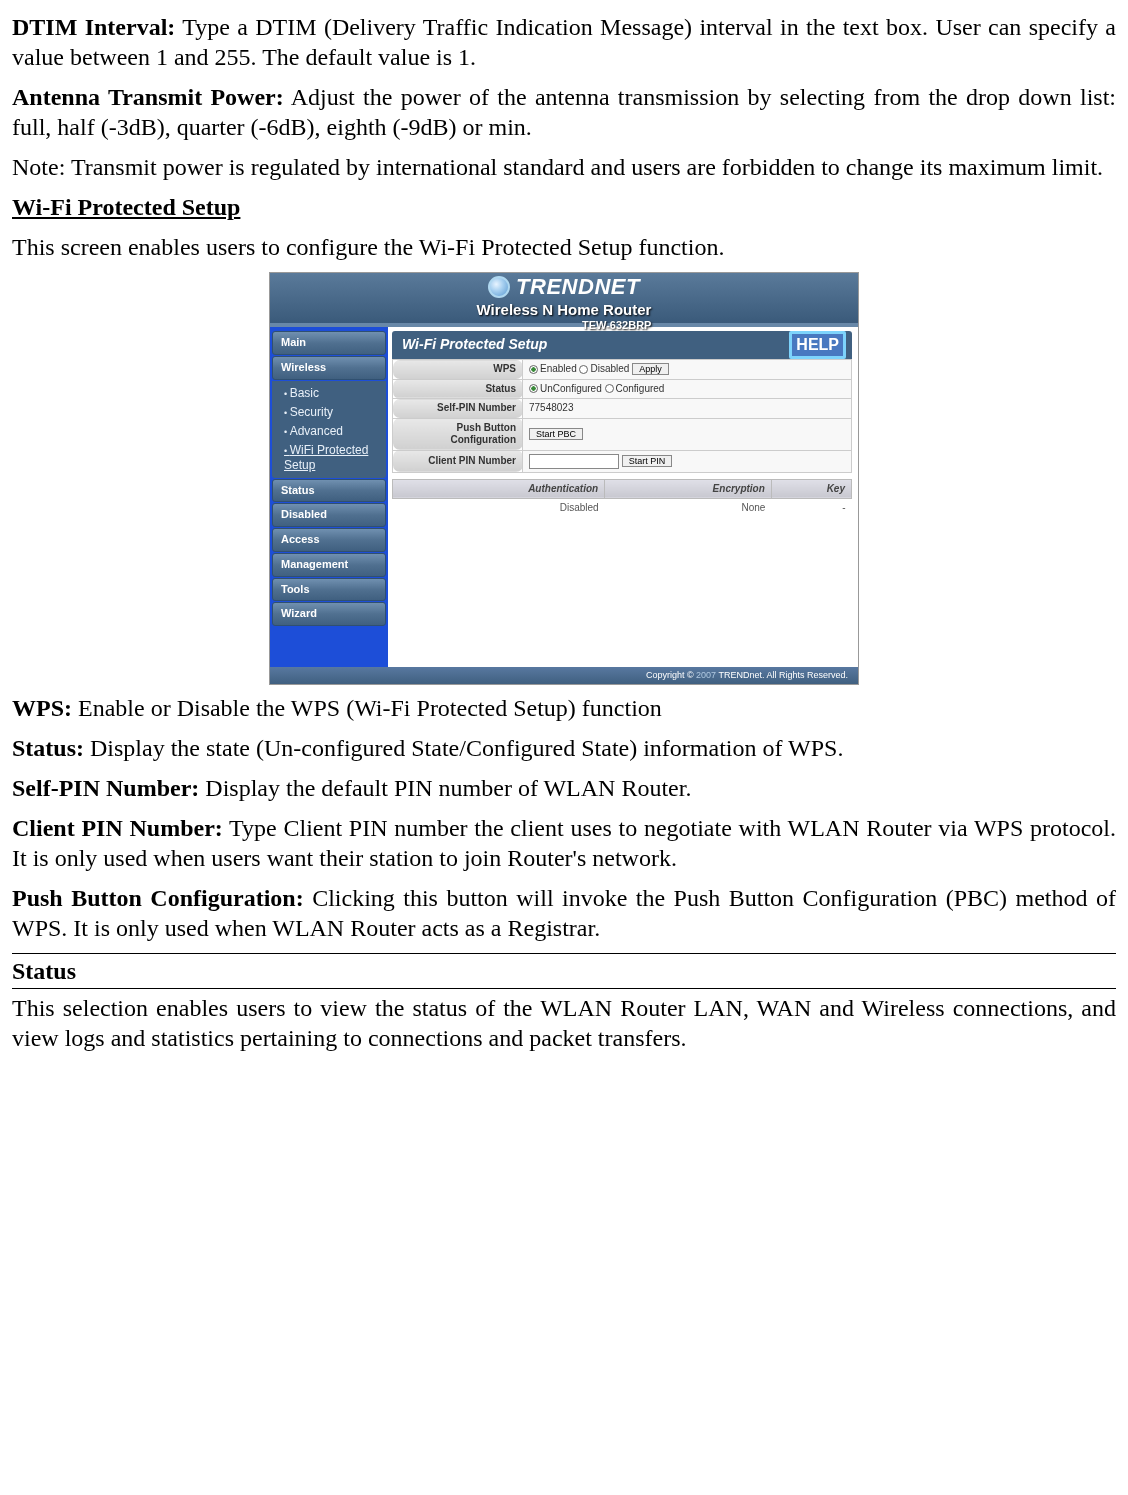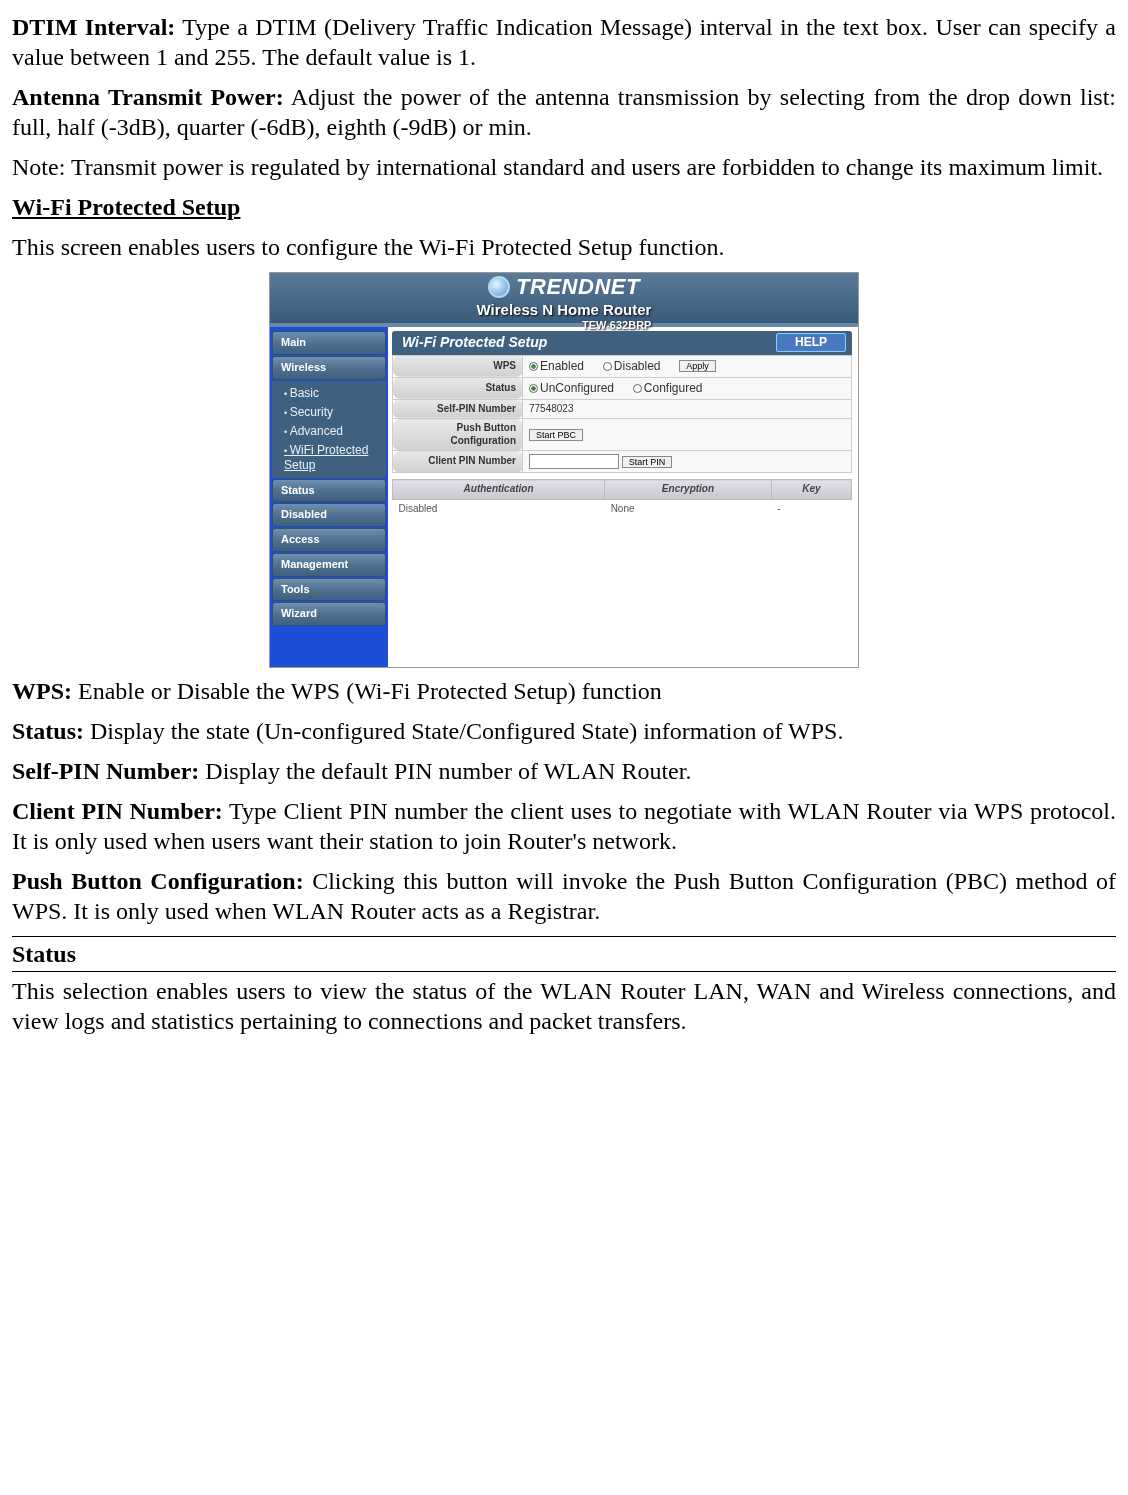--- a/index.html
+++ b/index.html
@@ -88,51 +88,51 @@
       padding: 2px 0 2px 10px;
       cursor: pointer;
     }
     .nav-sub-item::before { content: "• "; font-size: 9px; }
     .nav-sub-item.active { text-decoration: underline; }
     .content { flex: 1; padding: 4px 6px 0 4px; }
     .wps-title-row { display: flex; justify-content: space-between; align-items: center; background: #406080; border-radius: 3px 3px 0 0; }
     .wps-title { color: #fff; font-size: 14px; font-weight: bold; padding: 3px 10px; font-style: italic; }
     .help-btn {
       background: #4878c0; color: #fff;
-      font-size: 12px; font-weight: bold;
-      padding: 1px 18px; margin-right: 6px;
-      border: 1px solid #7dd3fc; cursor: pointer;
+      font-size: 16px; font-weight: bold;
+      padding: 1px 4px; margin-right: 6px;
+      border: 3px solid #7dd3fc; cursor: pointer;
       border-radius: 2px;
     }
     .form-table { width: 100%; border-collapse: collapse; font-size: 10px; }
     .form-table td { border: 1px solid #ccc; padding: 3px 6px; vertical-align: middle; }
     .form-table td.label-cell {
       width: 130px; text-align: right; font-weight: bold;
       background: linear-gradient(to bottom, #e8e8e8, #d0d0d0);
       color: #333;
       border-radius: 7px;
     }
     .form-table td.value-cell { background: #f8f8f8; color: #333; }
     .radio-dot {
       display: inline-block; width: 9px; height: 9px;
       border-radius: 50%; border: 1px solid #666;
       vertical-align: middle; margin-right: 2px;
       background: #fff;
     }
     .radio-dot.checked { background: radial-gradient(circle, #3a8a3a 0%, #3a8a3a 40%, #fff 50%); }
-    .radio-lbl { font-size: 12px; vertical-align: middle; margin-right: 16px; }
+    .radio-lbl { font-size: 10px; vertical-align: middle; margin-right: 0; }
     .tiny-btn {
       font-size: 9px; padding: 0 6px; background: #f0f0f0;
       border: 1px solid #888; cursor: pointer; vertical-align: middle;
     }
     .tiny-input {
       font-size: 10px; padding: 1px 2px; width: 90px;
       border: 1px solid #888; vertical-align: middle;
     }
-    .data-tbl { width: 100%; border-collapse: collapse; font-size: 10px; margin-top: 6px; }
+    .data-tbl { width: 100%; border-collapse: collapse; font-size: 10px; margin-top: 6px; text-align: right; }
     .data-tbl th {
       background: linear-gradient(to bottom, #e0e0e8, #c8c8d0);
       font-weight: bold; color: #444;
       padding: 3px 6px; border: 1px solid #bbb; font-style: italic;
     }
     .data-tbl td { padding: 3px 6px; color: #555; }
     .scr-footer {
       background: linear-gradient(to bottom, #5878a0, #406080);
       color: #fff; font-size: 9px; text-align: right;
       padding: 3px 10px;
@@ -230,20 +230,23 @@
         </tr>
         <tr>
           <td>Disabled</td>
           <td>None</td>
           <td>-</td>
         </tr>
       </tbody>
         </table>
     </div>
   </div>
+  <div class="scr-footer">
+    <span>Copyright © </span><span class="yr">2007</span><span> TRENDnet. All Rights Reserved.</span>
+  </div>
 </div>
 
 <p><b>WPS:</b><span> Enable or Disable the WPS (Wi-Fi Protected Setup) function</span></p>
 
 <p><b>Status:</b><span> Display the state (Un-configured State/Configured State) information of WPS.</span></p>
 
 <p><b>Self-PIN Number:</b><span> Display the default PIN number of WLAN Router.</span></p>
 
 <p><b>Client PIN Number:</b><span> Type Client PIN number the client uses to negotiate with WLAN Router via WPS protocol. It is only used when users want their station to join Router's network.</span></p>
 

